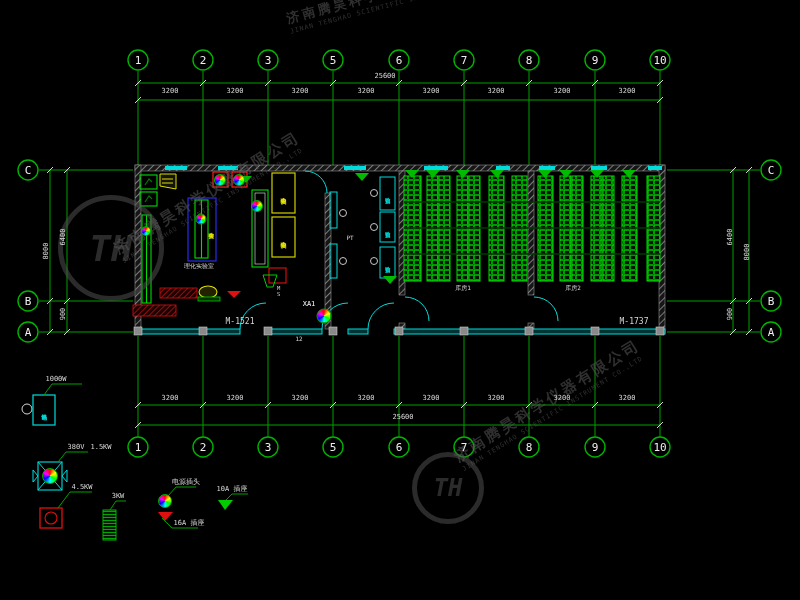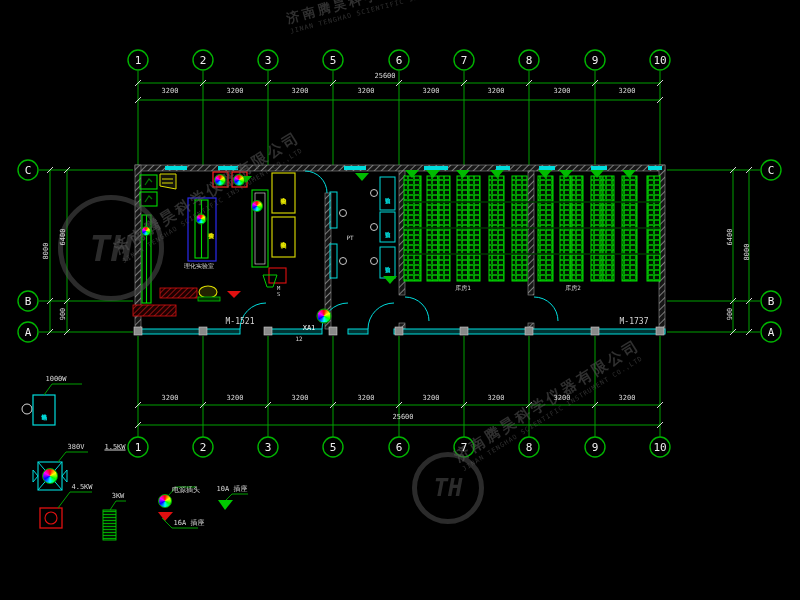--- a/index.html
+++ b/index.html
@@ -349,38 +349,38 @@
 
   <div class="lbl r90" style="left:46px;top:251px;">8000</div>
   <div class="lbl r90" style="left:63px;top:237px;">6400</div>
   <div class="lbl r90" style="left:63px;top:314px;">900</div>
   <div class="lbl r90" style="left:730px;top:237px;">6400</div>
   <div class="lbl r90" style="left:747px;top:252px;">8000</div>
   <div class="lbl r90" style="left:730px;top:314px;">900</div>
 
   <div class="lbl" style="left:228px;top:322px;font-size:8px;margin-left:12px;">M-1521</div>
   <div class="lbl" style="left:634px;top:322px;font-size:8px;">M-1737</div>
-  <div class="lbl" style="left:309px;top:328px;font-size:7px;color:#fff;">XA1</div>
+  <div class="lbl" style="left:309px;top:304px;font-size:7px;color:#fff;">XA1</div>
   <div class="lbl sm" style="left:299px;top:339px;">12</div>
   <div class="lbl sm" style="left:199px;top:266px;">理化实验室</div>
   <div class="lbl sm" style="left:463px;top:288px;">库房1</div>
   <div class="lbl sm" style="left:573px;top:288px;">库房2</div>
   <div class="lbl sm" style="left:350px;top:238px;">PT</div>
   <div class="lbl xs vt" style="left:278px;top:291px;">MS</div>
 
   <div class="lbl vt yel sm" style="left:283.5px;top:193px;">中央实验台</div>
   <div class="lbl vt yel sm" style="left:283.5px;top:237px;">中央实验台</div>
   <div class="lbl vt yel xs" style="left:211px;top:228px;">中央实验台</div>
   <div class="lbl vt cya xs" style="left:387.5px;top:193px;">实验边台</div>
   <div class="lbl vt cya xs" style="left:387.5px;top:227px;">实验边台</div>
   <div class="lbl vt cya xs" style="left:387.5px;top:262px;">实验边台</div>
 
   <div class="lbl" style="left:56px;top:379px;">1000W</div>
   <div class="lbl vt cya xs" style="left:44px;top:410px;">电热恒温箱</div>
   <div class="lbl" style="left:76px;top:447px;">380V</div>
-  <div class="lbl" style="left:115px;top:447px;text-decoration:underline;">1.5KW</div>
+  <div class="lbl" style="left:101px;top:447px;">1.5KW</div>
   <div class="lbl" style="left:82px;top:487px;">4.5KW</div>
   <div class="lbl" style="left:118px;top:496px;">3KW</div>
-  <div class="lbl" style="left:186px;top:482px;margin-top:8px;">电源插头</div>
+  <div class="lbl" style="left:186px;top:482px;">电源插头</div>
   <div class="lbl" style="left:189px;top:523px;">16A 插座</div>
   <div class="lbl" style="left:232px;top:489px;">10A 插座</div>
 
 </div>
 
 </body></html>

